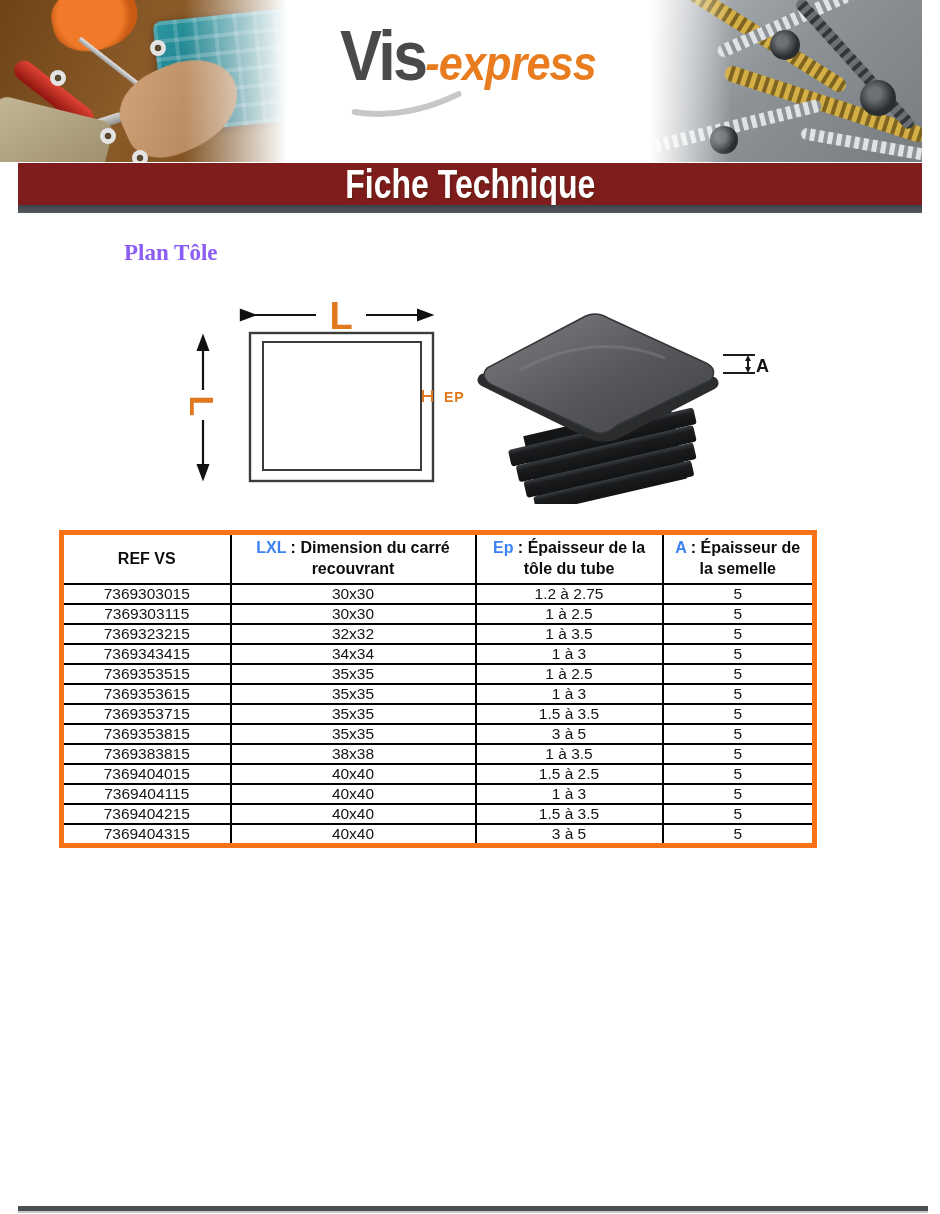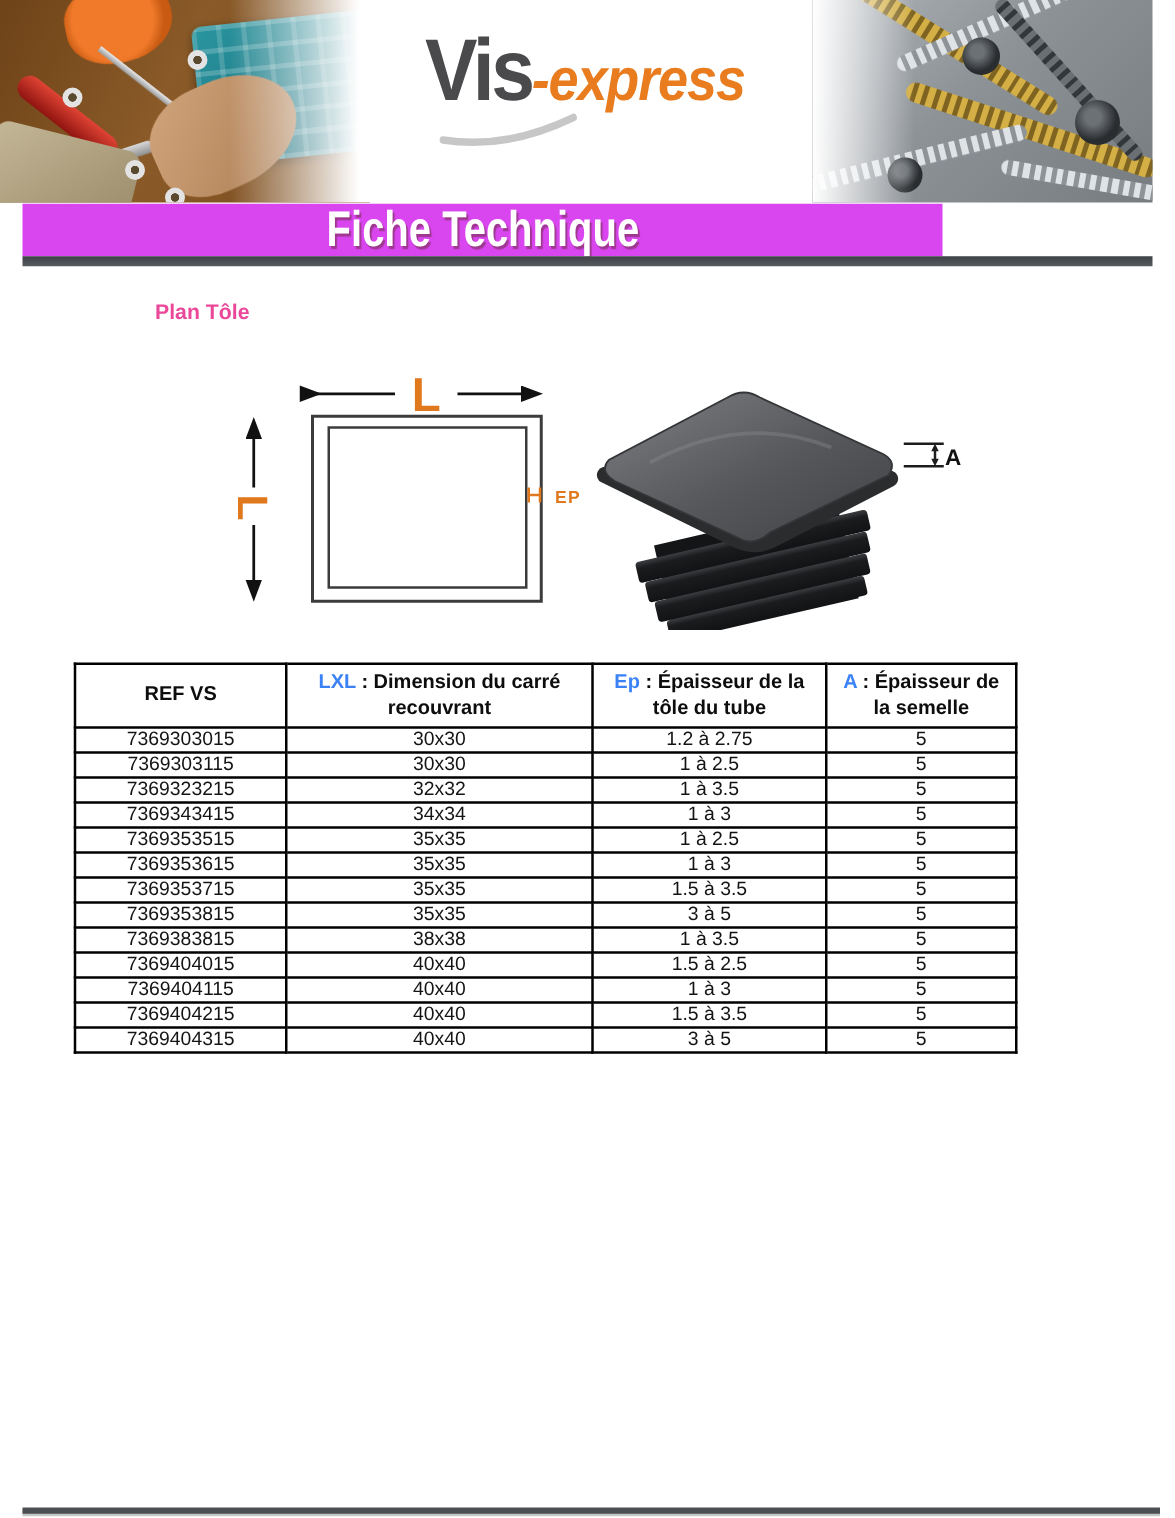--- a/index.html
+++ b/index.html
@@ -35,34 +35,34 @@
   .photo-right .fade { position:absolute; inset:0; background:linear-gradient(90deg, #ffffff 0%, rgba(255,255,255,0) 30%); }
 
   
   .logo-wrap { position:absolute; left:340px; top:16px; width:260px; transform:scaleX(0.9); transform-origin:left top; }
   .logo-line { white-space:nowrap; }
   .logo-vis { font-size:70px; font-weight:bold; letter-spacing:-3px; color:#4a4a4d; }
   .logo-express { font-size:48px; font-weight:bold; font-style:italic; letter-spacing:-1px; color:#e87c1e; }
   .swoosh { margin-left:10px; margin-top:-6px; display:block; }
 
   
-  .banner { position:absolute; left:18px; top:163px; width:736px; height:42px; background:#d946ef; text-align:center; }
+  .banner { position:absolute; left:18px; top:163px; width:904px; height:42px; background:#7f1d1d; text-align:center; }
   .banner-title { display:inline-block; transform:scaleX(0.8); transform-origin:center; font-size:40px; font-weight:bold; color:#ffffff; line-height:42px; text-shadow:2px 2px 1px rgba(70,35,0,.4); letter-spacing:0px; }
   .bar-under-banner { position:absolute; left:18px; top:205px; width:904px; height:8px; background:linear-gradient(#3e4246,#565b5f); }
 
   
-  .section-title { position:absolute; left:124px; top:240px; font-size:17px; font-weight:bold; color:#ec4899; }
+  .section-title { position:absolute; left:124px; top:240px; font-size:23px; font-weight:bold; color:#8b5cf6;font-family:Liberation Serif, serif; }
 
   
   .diagram-square { position:absolute; left:180px; top:290px; }
   .diagram-cap { position:absolute; left:460px; top:292px; }
 
   
   .spec-table-wrap { position:absolute; left:59px; top:530px; }
-  table.spec { border-collapse:collapse; table-layout:fixed; width:753px; border:2px solid #f97316; }
+  table.spec { border-collapse:collapse; table-layout:fixed; width:753px; border:5px solid #f97316; }
   table.spec th, table.spec td { border:2px solid #000; text-align:center; vertical-align:middle; padding:0 6px; }
   table.spec th { height:51px; font-size:16px; font-weight:bold; line-height:1.28; color:#0d0d0d; }
   table.spec td { height:20px; font-size:15.5px; color:#141414; }
   .col-ref { width:169px; } .col-lxl { width:245px; } .col-ep { width:187px; } .col-a { width:152px; }
   .hdr-prefix { color:#3b82f6; }
 
   
   .footer-bar { position:absolute; left:18px; top:1206px; width:910px; height:5px; background:#4b4f53; box-shadow:0 2px 0 #c6c6c6; }
 </style>
 </head>

